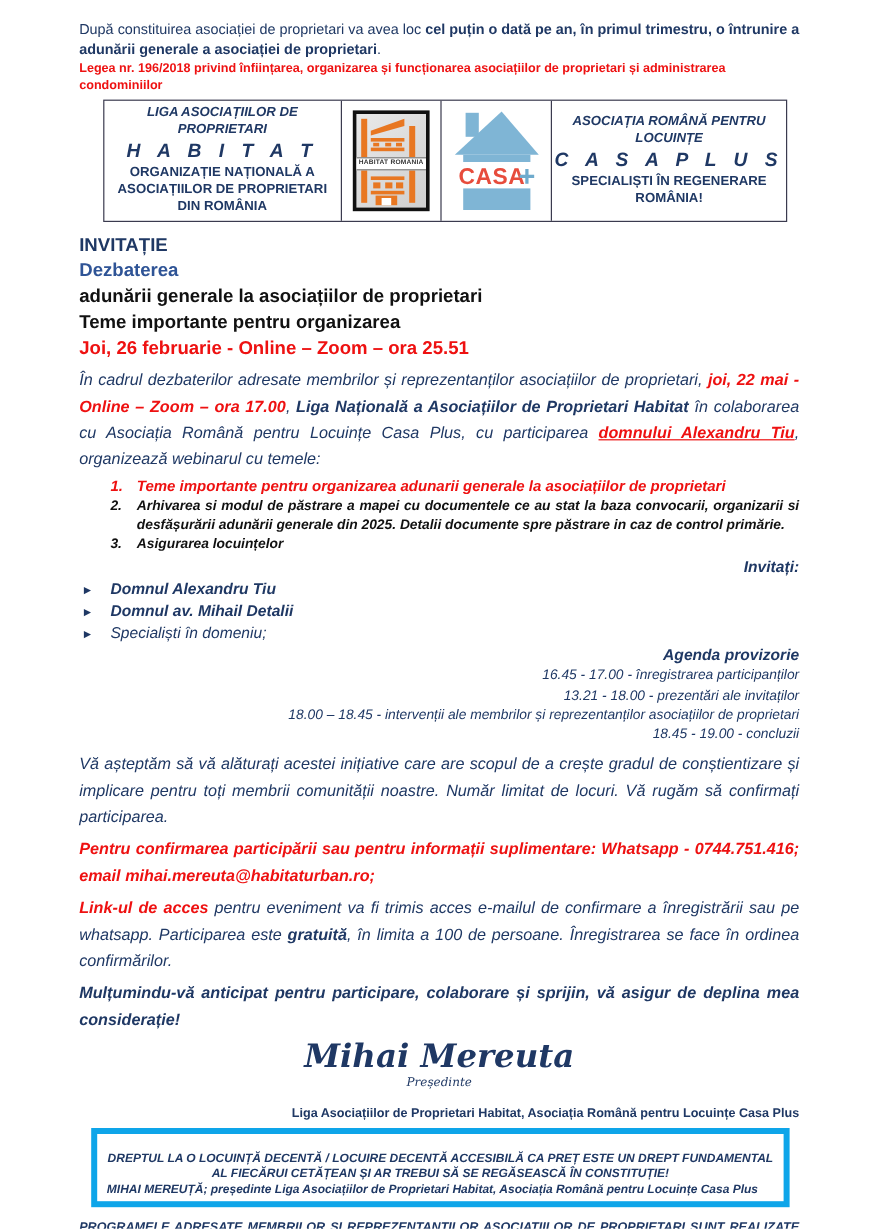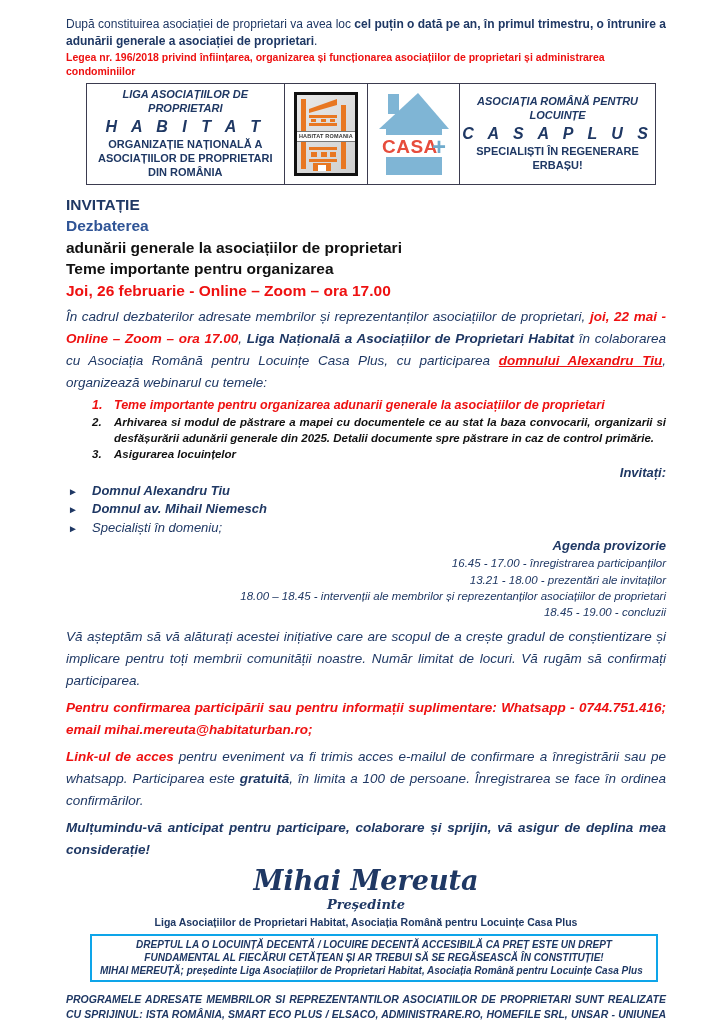--- a/index.html
+++ b/index.html
@@ -65,25 +65,25 @@
   .sec-head { font-size:13px; font-weight:bold; font-style:italic; color:#1F3864; line-height:1.4;text-align:right; }
   .bullet-row { display:flex; align-items:baseline; font-size:13px; font-style:italic; color:#1F3864; line-height:1.42; }
   .bullet-row .arrow { width:26px; flex:0 0 26px; font-size:10px; padding-left:2px; }
   .bullet-row.bold .txt { font-weight:bold; }
 
   .agenda-line { font-size:11.5px; font-style:italic; color:#1F3864; line-height:1.42;text-align:right; }
 
   
   .sig-block { text-align:center; margin-top:4px; }
   .sig-name { font-family:"DejaVu Serif", serif; font-style:italic; font-weight:bold; font-size:27px; color:#1F3864; line-height:1.15; }
-  .sig-role { font-family:"DejaVu Serif", serif; font-style:italic; font-size:13px; color:#1F3864; margin-top:1px;font-weight:bold; }
-  .sig-org  { font-size:10.5px; font-weight:bold; color:#1F3864; margin-top:4px; }
-
-  
-  .motto-box { margin:6px 8px 0 24px; border:2px solid #0ea5e9; padding:2px 8px 3px; }
+  .sig-role { font-family:"DejaVu Serif", serif; font-style:italic; font-size:10px; color:#1F3864; margin-top:1px; }
+  .sig-org  { font-size:10.5px; font-weight:bold; color:#1F3864; margin-top:14px;text-align:right; }
+
+  
+  .motto-box { margin:6px 8px 0 10px; border:5px solid #0ea5e9; padding:14px 8px 3px; }
   .motto-main { font-size:10px; font-weight:bold; font-style:italic; text-align:center; line-height:1.3; color:#1F3864; }
   .motto-sub  { font-size:10px; font-weight:bold; font-style:italic; text-align:left; line-height:1.3; color:#1F3864; }
 
   .sponsors { margin-top:10px; font-size:10.5px; font-weight:bold; font-style:italic; text-align:justify; line-height:1.42; color:#1F3864; }
 </style>
 </head>
 <body>
 
 <div class="page">
 
@@ -131,30 +131,30 @@
           <rect x="2" y="44" width="68" height="22" fill="#ffffff"></rect>
           <text x="4" y="62" class="casa-label-text" font-size="19" fill="#E74C3C" letter-spacing="0.5">CASA</text>
           <text x="54" y="64" class="casa-label-text" font-size="24" fill="#6FABCD">+</text>
         </svg>
       </div>
     </div>
 
     <div class="cell cell-right">
       <div class="org-line1">ASOCIAȚIA ROMÂNĂ PENTRU LOCUINȚE</div>
       <div class="org-name">C A S A  P L U S</div>
-      <div class="org-line3" style="width:180px">SPECIALIȘTI ÎN REGENERARE ERBAȘU!</div>
+      <div class="org-line3" style="width:180px">SPECIALIȘTI ÎN REGENERARE ROMÂNIA!</div>
     </div>
   </div>
 
   <div class="title-block">
     <div class="t-navy">INVITAȚIE</div>
     <div class="t-blue">Dezbaterea</div>
     <div class="t-black">adunării generale la asociațiilor de proprietari</div>
     <div class="t-black">Teme importante pentru organizarea</div>
-    <div class="t-red">Joi, 26 februarie - Online – Zoom – ora 17.00</div>
+    <div class="t-red">Joi, 26 februarie - Online – Zoom – ora 25.51</div>
   </div>
 
   <p class="para"><span>În cadrul dezbaterilor adresate membrilor și reprezentanților asociațiilor de proprietari, </span><span class="red-b">joi, 22 mai - Online – Zoom – ora 17.00</span><span>, </span><span class="navy-b">Liga Națională a Asociațiilor de Proprietari Habitat </span><span>în colaborarea cu Asociația Română pentru Locuințe Casa Plus, cu participarea </span><span class="red-b-u">domnului Alexandru Tiu</span><span>, organizează webinarul cu temele:</span></p>
 
   <div class="topics">
     <div class="topic topic-1">
       <span class="num">1.</span>
       <span class="txt">Teme importante pentru organizarea adunarii generale la asociațiilor de proprietari</span>
     </div>
     <div class="topic topic-2">
@@ -167,21 +167,21 @@
     </div>
   </div>
 
   <div class="sec-head">Invitați:</div>
   <div class="bullet-row bold">
     <span class="arrow">►</span>
     <span class="txt">Domnul Alexandru Tiu</span>
   </div>
   <div class="bullet-row bold">
     <span class="arrow">►</span>
-    <span class="txt">Domnul av. Mihail Niemesch</span>
+    <span class="txt">Domnul av. Mihail Detalii</span>
   </div>
   <div class="bullet-row">
     <span class="arrow">►</span>
     <span class="txt">Specialiști în domeniu;</span>
   </div>
 
   <div class="sec-head">Agenda provizorie</div>
   <div class="agenda-line">16.45 - 17.00 - înregistrarea participanților</div>
   <div class="agenda-line">13.21 - 18.00 - prezentări ale invitaților</div>
   <div class="agenda-line">18.00 – 18.45 - intervenții ale membrilor și reprezentanților asociațiilor de proprietari</div>

